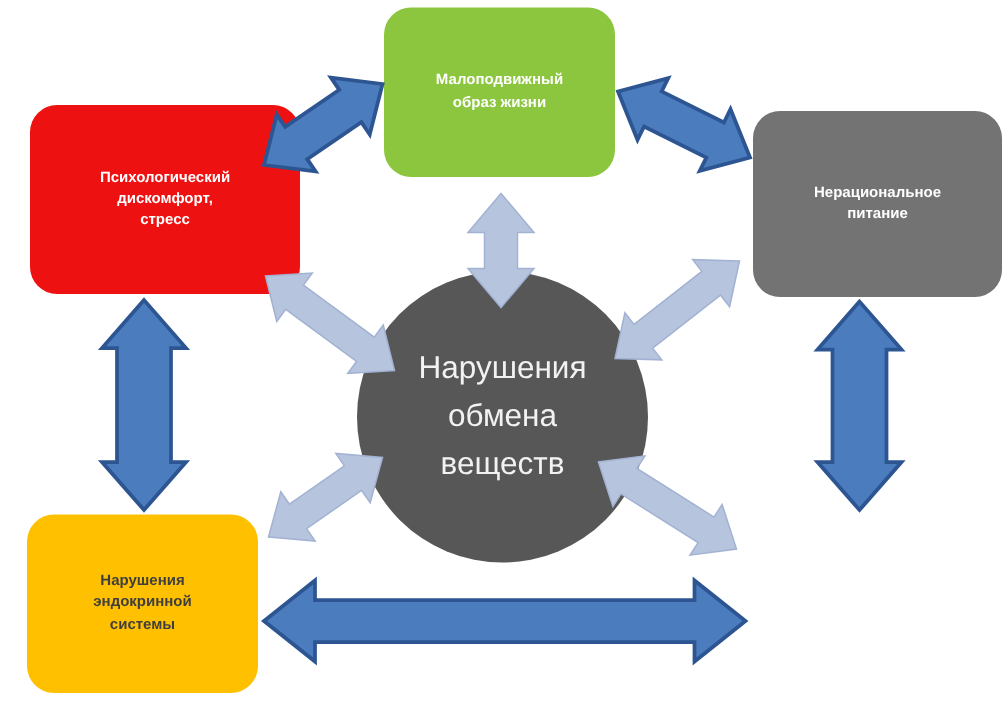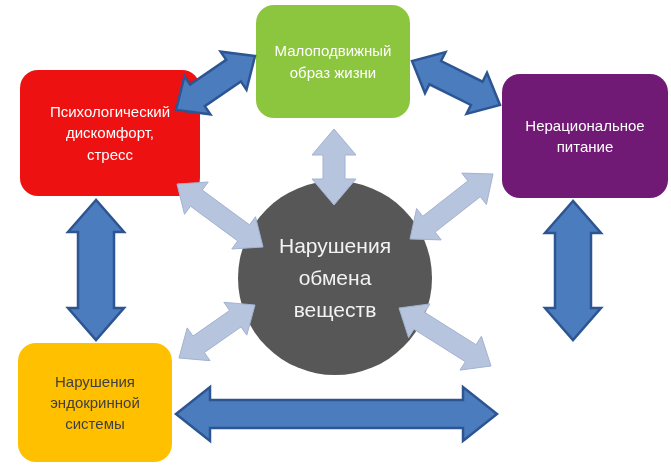--- a/index.html
+++ b/index.html
@@ -15,23 +15,23 @@
     position: absolute;
     display: flex;
     align-items: center;
     justify-content: center;
     text-align: center;
     border-radius: 18px;
     z-index: 1;
   }
   .node-label {
     white-space: pre-line;
-    font-size: 15px;
+    font-size: 10px;
     line-height: 1.42;
-    font-weight: 400;
+    font-weight: 700;
     padding: 2px 6px;
   }
   .node-sedentary     { left: 256px; top: 5px;   width: 154px; height: 113px; }
   .node-psychological { left: 20px;  top: 70px;  width: 180px; height: 126px; }
   .node-nutrition     { left: 502px; top: 74px;  width: 166px; height: 124px; }
   .node-endocrine     { left: 18px;  top: 343px; width: 154px; height: 119px; }
   .node-sleep         { left: 500px; top: 342px; width: 168px; height: 118px; }
   .node-sleep .node-label { line-height: 1.6; }
   .center-node {
     position: absolute;
@@ -66,21 +66,21 @@
     <span class="node-label">Малоподвижный
 образ жизни</span>
   </div>
 
   <div class="node node-psychological" style="background: rgb(238, 17, 17); color: rgb(255, 255, 255);">
     <span class="node-label">Психологический
 дискомфорт,
 стресс</span>
   </div>
 
-  <div class="node node-nutrition" style="background: #701a75; color: rgb(255, 255, 255);">
+  <div class="node node-nutrition" style="background: #737373; color: rgb(255, 255, 255);">
     <span class="node-label">Нерациональное
 питание</span>
   </div>
 
   <div class="node node-endocrine" style="background: rgb(255, 192, 0); color: rgb(63, 63, 63);">
     <span class="node-label">Нарушения
 эндокринной
 системы</span>
   </div>
 

